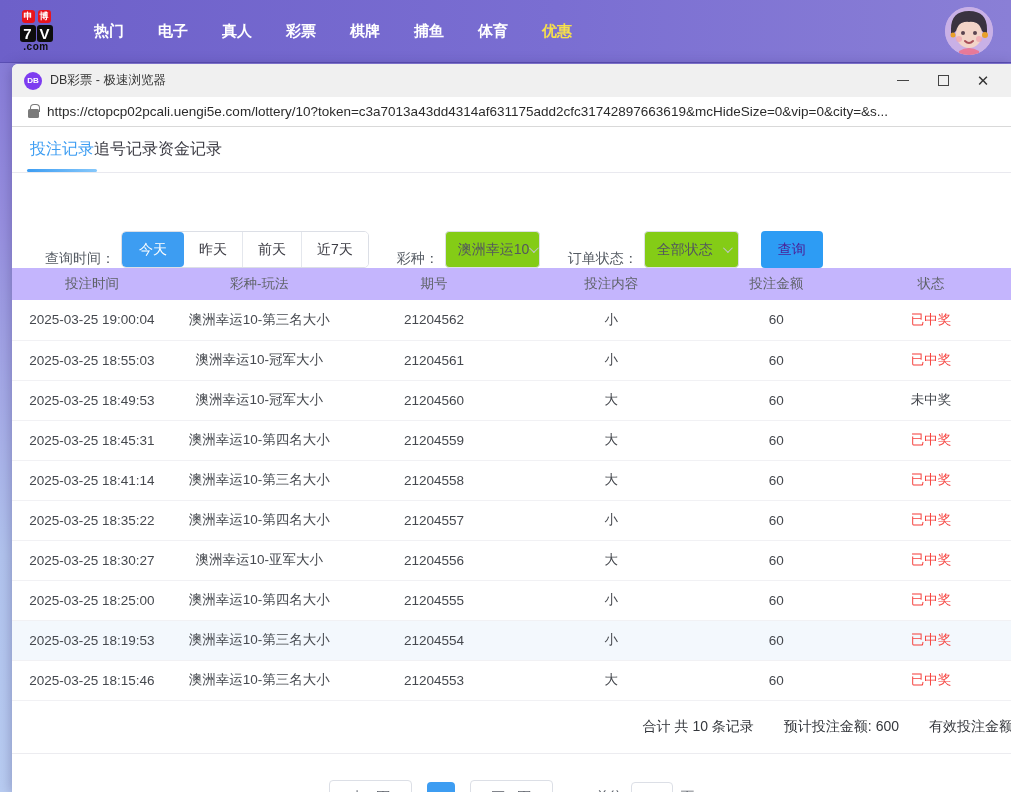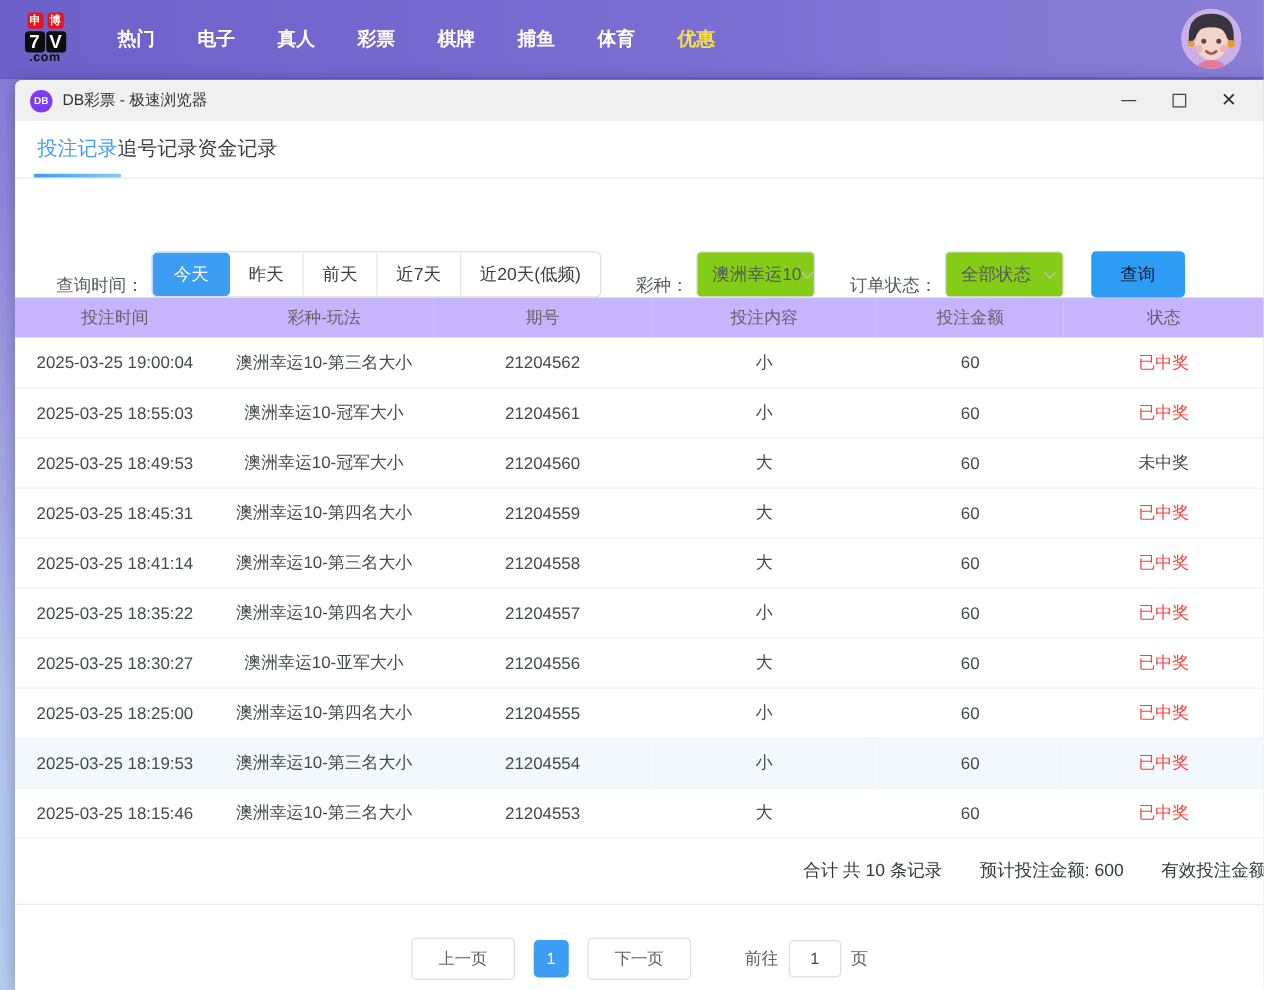--- a/index.html
+++ b/index.html
@@ -62,21 +62,21 @@
   .filter-label{ font-size:14px; color:#555b63; margin-right:6px; }
   .time-group{ display:flex; border:1px solid #dcdfe6; border-radius:5px; overflow:hidden; height:37px; align-items:stretch; }
   .time-opt{ padding:0 15px; display:flex; align-items:center; font-size:14px; color:#3c3c44; cursor:pointer; background:#fff; position:relative; }
   .time-opt + .time-opt{ border-left:1px solid #e4e7ed; }
   .time-opt.active{ background:#3d9df2; color:#fff; border-radius:4px; padding:0 17px; }
   .time-opt.active + .time-opt{ border-left:none; }
   .sel-label{ margin-left:28px; }
   .select-box{ width:95px; height:37px; border:1px solid #dcdfe6; border-radius:4px; display:flex; align-items:center; justify-content:space-between; padding:0 8px 0 12px; cursor:pointer; background:#84cc16; }
   .select-value{ font-size:14px; color:#53575e; white-space:nowrap; }
   .chevron{ width:7px; height:7px; border-right:1.6px solid #c0c4cc; border-bottom:1.6px solid #c0c4cc; transform:rotate(45deg) translateY(-2px); flex:0 0 auto; }
-  .search-btn{ margin-left:22px; width:75px; height:37px; background:#2d9cf4; color:#0f172a; border:none; border-radius:4px; font-size:14px; cursor:pointer; font-family:inherit; }
+  .search-btn{ margin-left:22px; width:62px; height:37px; background:#2d9cf4; color:#4c1d95; border:none; border-radius:4px; font-size:14px; cursor:pointer; font-family:inherit; }
 
   
   table{ width:100%; border-collapse:collapse; table-layout:fixed; }
   thead th{ background:#c4b5fd; height:32px; font-weight:normal; font-size:13.5px; color:#5f6368; text-align:center; }
   tbody td{ height:40px; font-size:13.5px; color:#45484e; text-align:center; border-bottom:1px solid #f1f1f4; white-space:nowrap; overflow:hidden; }
   tr.row-highlight td{ background:#f3f8fd; }
   td.status-won{ color:#f5423e; }
   td.status-lost{ color:#45484e; }
 
   
@@ -144,37 +144,40 @@
         </span>
       <span class="win-btn">
           <i class="icon-max"></i>
         </span>
       <span class="win-btn">
           <span class="icon-close">✕</span>
         </span>
     </div>
   </div>
 
+  <div class="urlbar">
+    <span class="lock-icon"></span>
+    <span class="url-text">https://ctopcp02pcali.uengi5e.com/lottery/10?token=c3a7013a43dd4314af631175add2cfc31742897663619&amp;mcHideSize=0&amp;vip=0&amp;city=&amp;s...</span>
+  </div>
 
   <div class="content">
 
     <div class="tabs">
       <div class="tab active">投注记录</div>
       <div class="tab">追号记录</div>
       <div class="tab">资金记录</div>
     </div>
 
     <div class="filters">
       <span class="filter-label">查询时间：</span>
       <div class="time-group">
         <span class="time-opt active">今天</span>
         <span class="time-opt">昨天</span>
         <span class="time-opt">前天</span>
         <span class="time-opt">近7天</span>
-        <span class="time-opt">近20天(低频)</span>
       </div>
 
       <span class="filter-label sel-label">彩种：</span>
       <div class="select-box">
         <span class="select-value">澳洲幸运10</span>
         <i class="chevron"></i>
       </div>
 
       <span class="filter-label sel-label">订单状态：</span>
       <div class="select-box">

